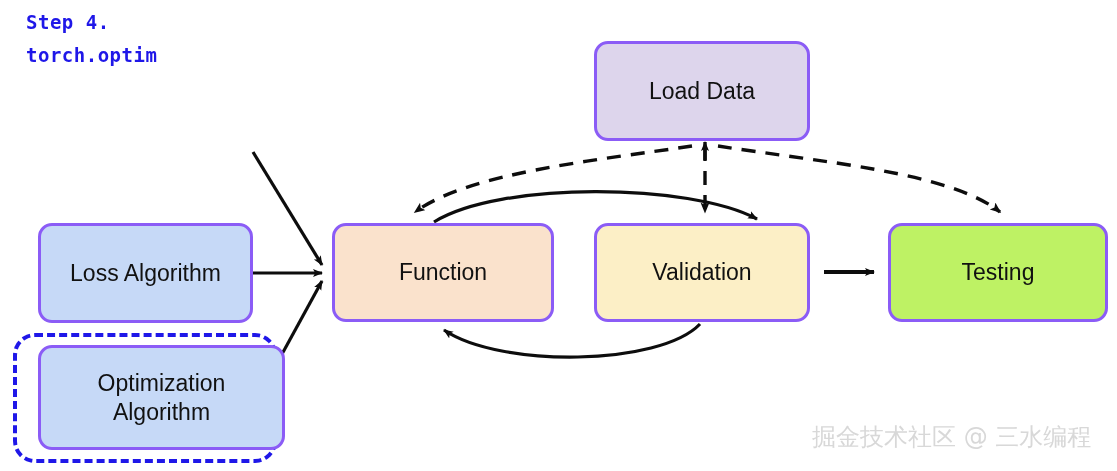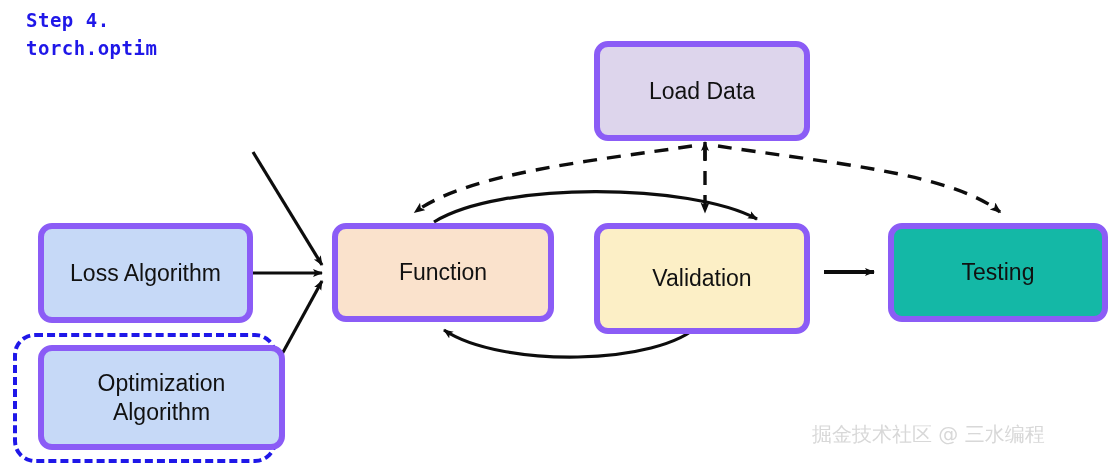--- a/index.html
+++ b/index.html
@@ -25,29 +25,29 @@
     height: 471px;
     pointer-events: none;
   }
   .step-title {
     position: absolute;
     left: 26px;
     top: 6px;
     font-family: "DejaVu Sans Mono", monospace;
     font-weight: bold;
     font-size: 19px;
-    line-height: 28px;
+    line-height: 33px;
     color: #1f17e8;
     white-space: pre;
     letter-spacing: 0.5px;
   }
   .node {
     position: absolute;
     box-sizing: border-box;
-    border: 6px solid #8b5cf6;
+    border: 3px solid #8b5cf6;
     border-radius: 14px;
     display: flex;
     align-items: center;
     justify-content: center;
     text-align: center;
     color: #111111;
     font-size: 23px;
     line-height: 29px;
     font-family: "Liberation Sans", sans-serif;
   }
@@ -59,21 +59,21 @@
   .highlight-box {
     position: absolute;
     box-sizing: border-box;
     border: 4px dashed #1f17e8;
     border-radius: 22px;
     background: transparent;
   }
   .watermark {
     position: absolute;
     color: #d8d8d8;
-    font-size: 20px;
+    font-size: 24px;
     font-family: "DejaVu Sans", sans-serif;
     white-space: nowrap;
     user-select: none;
   }
 </style>
 </head>
 <body>
 
 <div id="canvas">
 
@@ -144,23 +144,23 @@
   </div>
 
   <div class="node" style="left:594px; top:41px; width:216px; height:100px; background:#ddd5ec;">
     <span class="node-text">Load Data</span>
   </div>
 
   <div class="node" style="left:332px; top:223px; width:222px; height:99px; background:#fae2cc;">
     <span class="node-text">Function</span>
   </div>
 
-  <div class="node" style="left:594px; top:223px; width:216px; height:111px; background:#fcefc6;">
+  <div class="node" style="left:594px; top:223px; width:216px; height:99px; background:#fcefc6;">
     <span class="node-text">Validation</span>
   </div>
 
-  <div class="node" style="left:888px; top:223px; width:220px; height:99px; background:#14b8a6;">
+  <div class="node" style="left:888px; top:223px; width:220px; height:99px; background:#bef264;">
     <span class="node-text">Testing</span>
   </div>
 
   <div class="watermark" style="left:812px; top:421px;">掘金技术社区 @ 三水编程</div>
 
 </div>
 
 </body></html>

